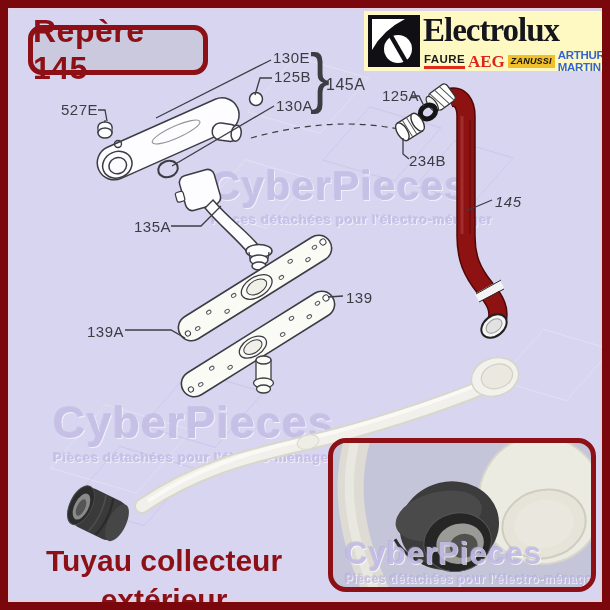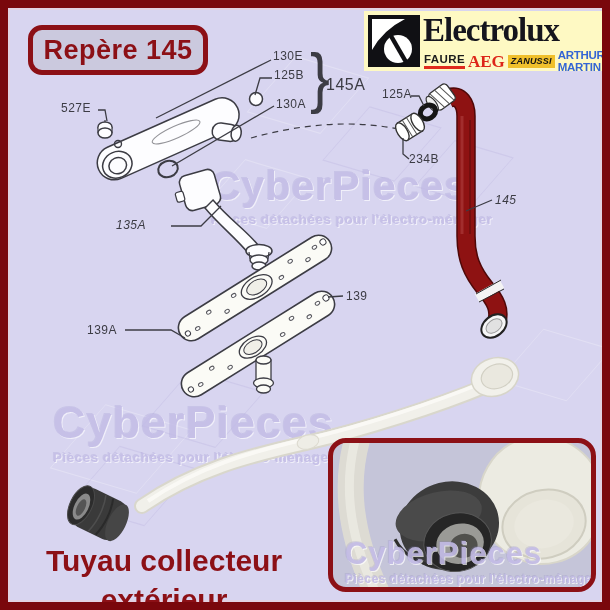--- a/index.html
+++ b/index.html
@@ -25,37 +25,37 @@
   .wm-bottom .wm-sub{font-size:13.5px;}
   .wm-inset{opacity:.9;}
   .wm-inset .wm-title{font-size:31px;}
   .wm-inset .wm-sub{font-size:12px;margin-top:4px;}
 
   .badge{
     position:absolute;left:20px;top:17px;width:180px;height:50px;box-sizing:border-box;
     background:#cbc9de;border:5px solid #8c1016;border-radius:14px;
     display:flex;align-items:center;justify-content:center;
   }
-  .badge span{color:#8c1016;font-weight:bold;font-size:27px;letter-spacing:.5px;}
+  .badge span{color:#8c1016;font-weight:bold;font-size:32px;letter-spacing:.5px;}
 
   .logo-box{position:absolute;left:356px;top:3px;width:242px;height:60px;background:#fef9c3;overflow:hidden;}
   .logo-symbol{position:absolute;left:4px;top:4px;width:52px;height:52px;}
   .logo-word{position:absolute;left:59px;top:1px;font-family:"Liberation Serif",serif;
              font-weight:bold;font-size:33px;color:#15151d;letter-spacing:-1px;}
   .brand-row{position:absolute;left:60px;top:39px;display:flex;align-items:center;gap:3px;}
   .brand-faure{font-size:11.5px;font-weight:900;color:#1c1c1c;border-bottom:3px solid #e02a1e;
                line-height:1;padding-bottom:1px;letter-spacing:.4px;}
   .brand-aeg{font-family:"Liberation Serif",serif;font-size:17px;font-weight:bold;color:#dd2619;line-height:1;}
   .brand-zanussi{background:#f0c02c;color:#141414;font-size:9px;font-weight:bold;font-style:italic;
                  padding:2px 3px;line-height:1;letter-spacing:.2px;}
   .brand-am{color:#3465d4;font-size:11.5px;font-weight:bold;letter-spacing:-.3px;line-height:1;}
 
   svg.art{position:absolute;left:0;top:0;}
 
-  .part-label{position:absolute;color:#3c3c44;font-size:12px;letter-spacing:.5px;white-space:nowrap;}
+  .part-label{position:absolute;color:#3c3c44;font-size:15px;letter-spacing:.5px;white-space:nowrap;}
   .brace{position:absolute;left:301px;top:36px;color:#3c3c44;font-size:66px;font-weight:200;
          transform:scaleX(.9);line-height:1;}
   .group-label{position:absolute;left:318px;top:68px;color:#3c3c44;font-size:16px;letter-spacing:.5px;text-align:right;}
 
   .inset{
     position:absolute;left:320px;top:430px;width:268px;height:154px;box-sizing:border-box;
     background:#c5c5d9;border:5px solid #8c1016;border-radius:18px;overflow:hidden;
   }
   .inset svg{position:absolute;left:0;top:0;}
   .inset .wm-inset{left:12px;top:95px;}
@@ -239,21 +239,21 @@
   </svg>
 
   <div class="part-label" style="left:265px;top:41px;">130E</div>
   <div class="part-label" style="left:266px;top:60px;">125B</div>
   <div class="part-label" style="left:268px;top:89px;">130A</div>
   <div class="brace">}</div>
   <div class="group-label">145A</div>
   <div class="part-label" style="left:53px;top:93px;">527E</div>
   <div class="part-label" style="left:374px;top:79px;">125A</div>
   <div class="part-label" style="left:401px;top:144px;">234B</div>
-  <div class="part-label" style="left:108px;top:210px;font-style:italic;">135A</div>
+  <div class="part-label" style="left:126px;top:210px;">135A</div>
   <div class="part-label" style="left:487px;top:185px;font-style:italic;">145</div>
   <div class="part-label" style="left:338px;top:281px;">139</div>
   <div class="part-label" style="left:79px;top:315px;">139A</div>
 
   <div class="badge">
     <span>Repère 145</span>
   </div>
 
   <div class="logo-box">
     <svg class="logo-symbol" viewBox="0 0 52 52">

